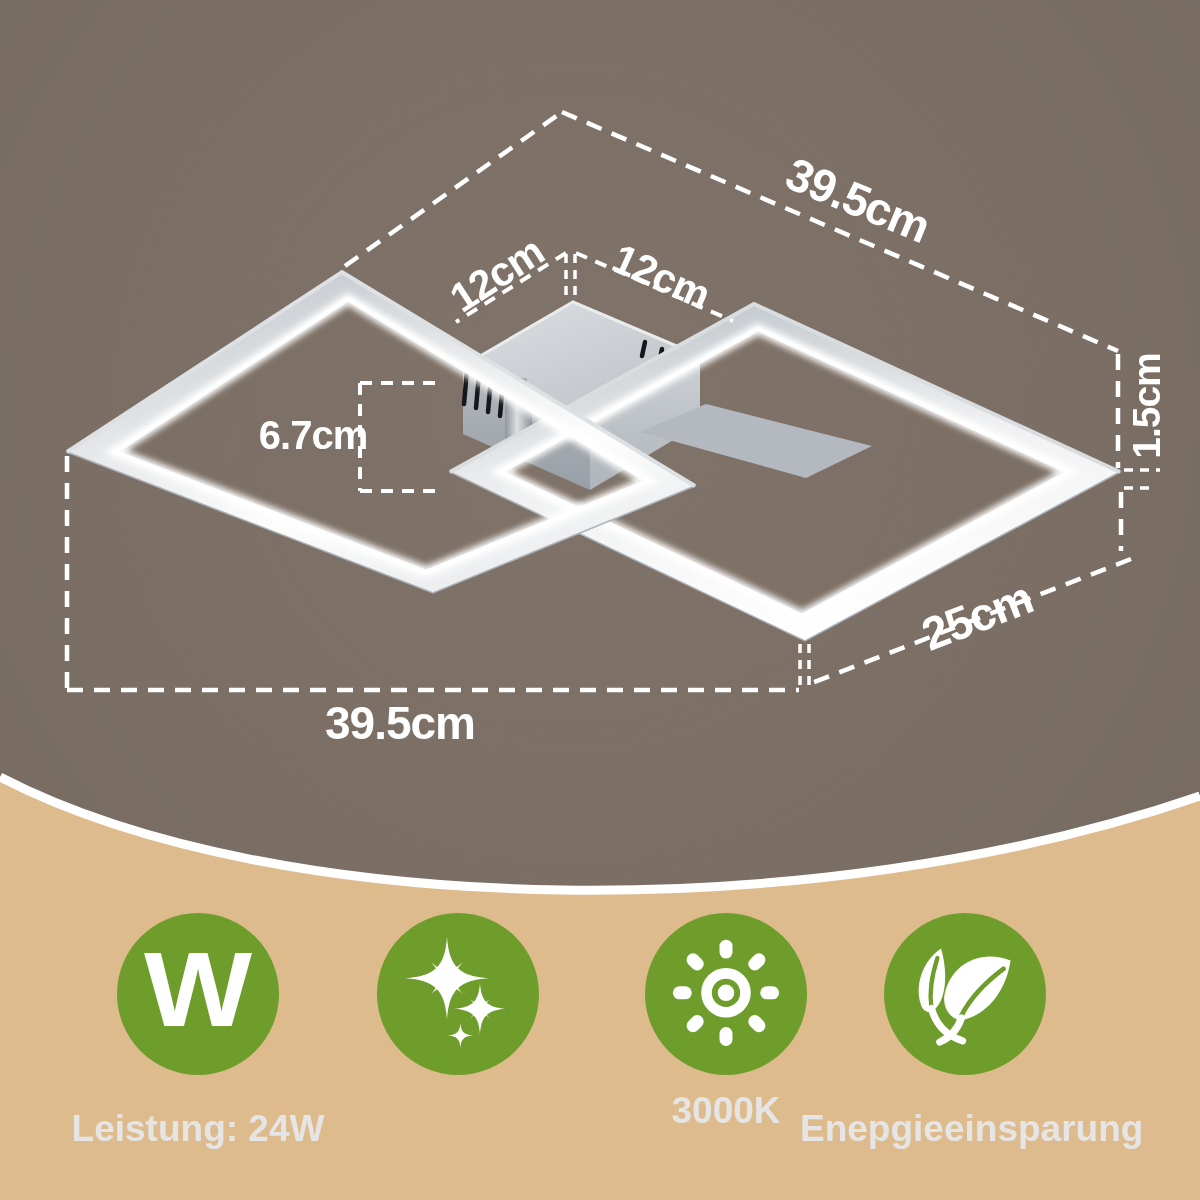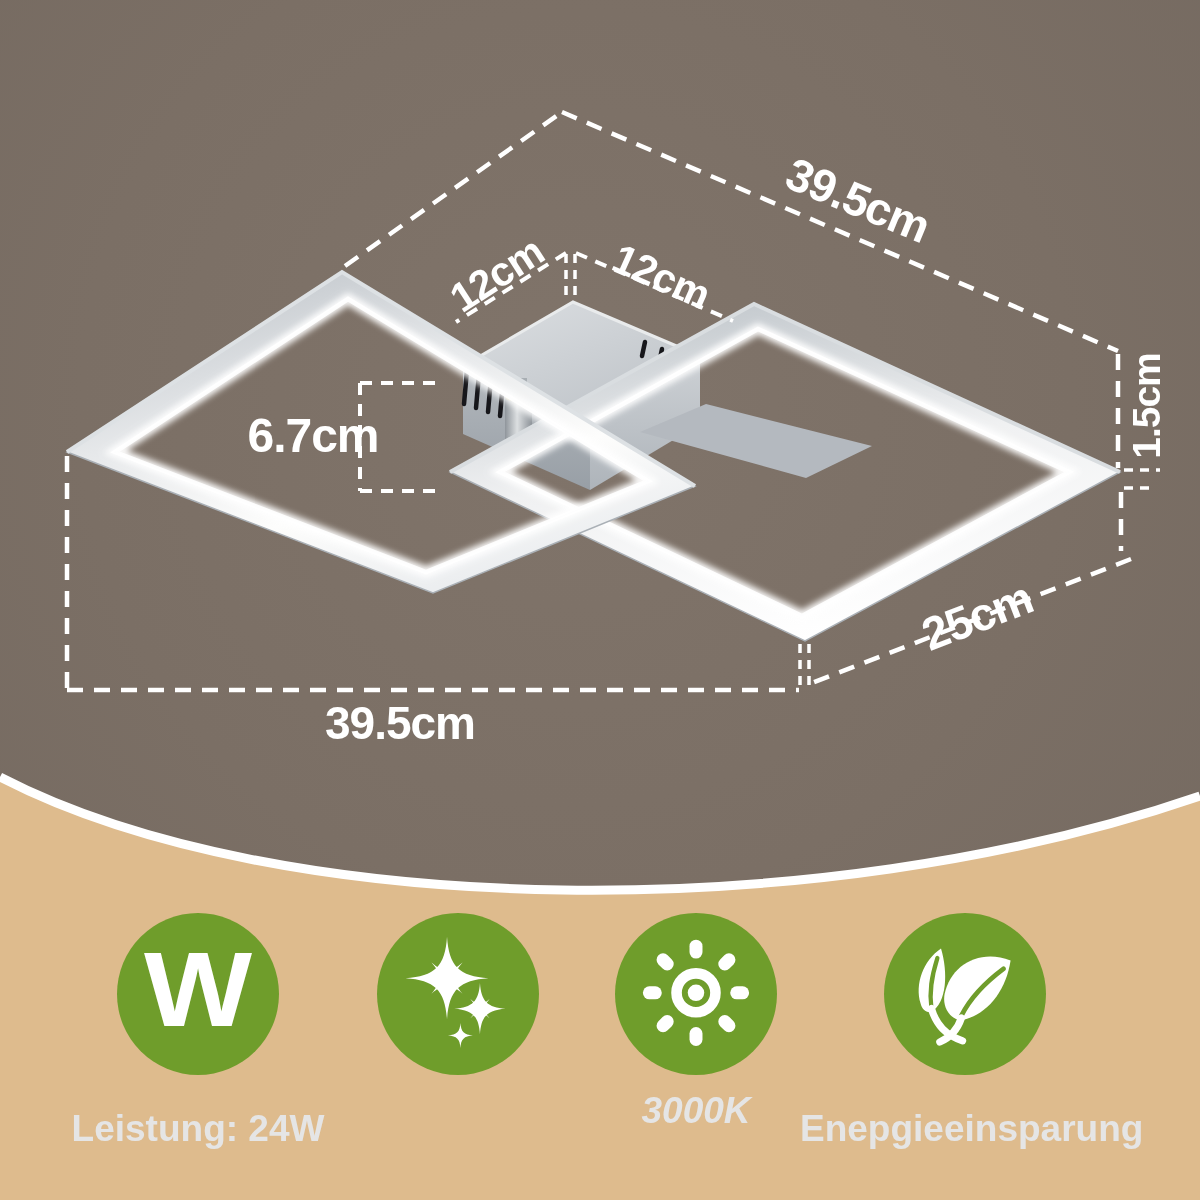--- a/index.html
+++ b/index.html
@@ -11,38 +11,38 @@
   svg.scene { position:absolute; left:0; top:0; }
 
   
   .dim-label {
     position:absolute; color:#ffffff; font-weight:bold; white-space:nowrap;
     transform-origin:center; letter-spacing:-1px;
   }
   .dl-top395   { left:858px;  top:200px;  font-size:46px; transform:translate(-50%,-50%) rotate(22.5deg); }
   .dl-12l      { left:497px;  top:275px;  font-size:41px; transform:translate(-50%,-50%) rotate(-33deg); }
   .dl-12r      { left:661px;  top:277px;  font-size:41px; transform:translate(-50%,-50%) rotate(24deg); }
-  .dl-67       { left:313px;  top:435px;  font-size:48px; transform:translate(-50%,-50%); }
+  .dl-67       { left:313px;  top:435px;  font-size:40px; transform:translate(-50%,-50%); }
   .dl-15       { left:1147px; top:406px;  font-size:39px; transform:translate(-50%,-50%) rotate(-90deg); }
   .dl-25       { left:977px;  top:616px;  font-size:46px; transform:translate(-50%,-50%) rotate(-21deg); }
   .dl-bot395   { left:400px;  top:723px;  font-size:46px; transform:translate(-50%,-50%); }
 
   
   .feature { position:absolute; top:913px; text-align:center; }
   .feature .circle {
     width:162px; height:162px; border-radius:50%; background:#6f9d2b;
     margin:0 auto; display:flex; align-items:center; justify-content:center;
   }
   .feature .flabel {
     margin-top:32px; font-size:37px; font-weight:bold; color:#e5e5e5; line-height:1.18;
   }
   .feature .flabel span { display:block; }
   .f1 { left:58px;  width:280px; }
   .f2 { left:318px; width:280px; }
-  .f3 { left:556px; width:280px;font-style:italic; }
+  .f3 { left:586px; width:280px; }
   .f3 .flabel { margin-top:14px; }
   .f4 { left:800px; width:330px;text-align:right; }
   .w-letter {
     color:#ffffff; font-size:106px; font-weight:bold; line-height:1;
     transform:scaleX(1.08); padding-bottom:10px;
   }
 </style>
 </head>
 <body>
 

